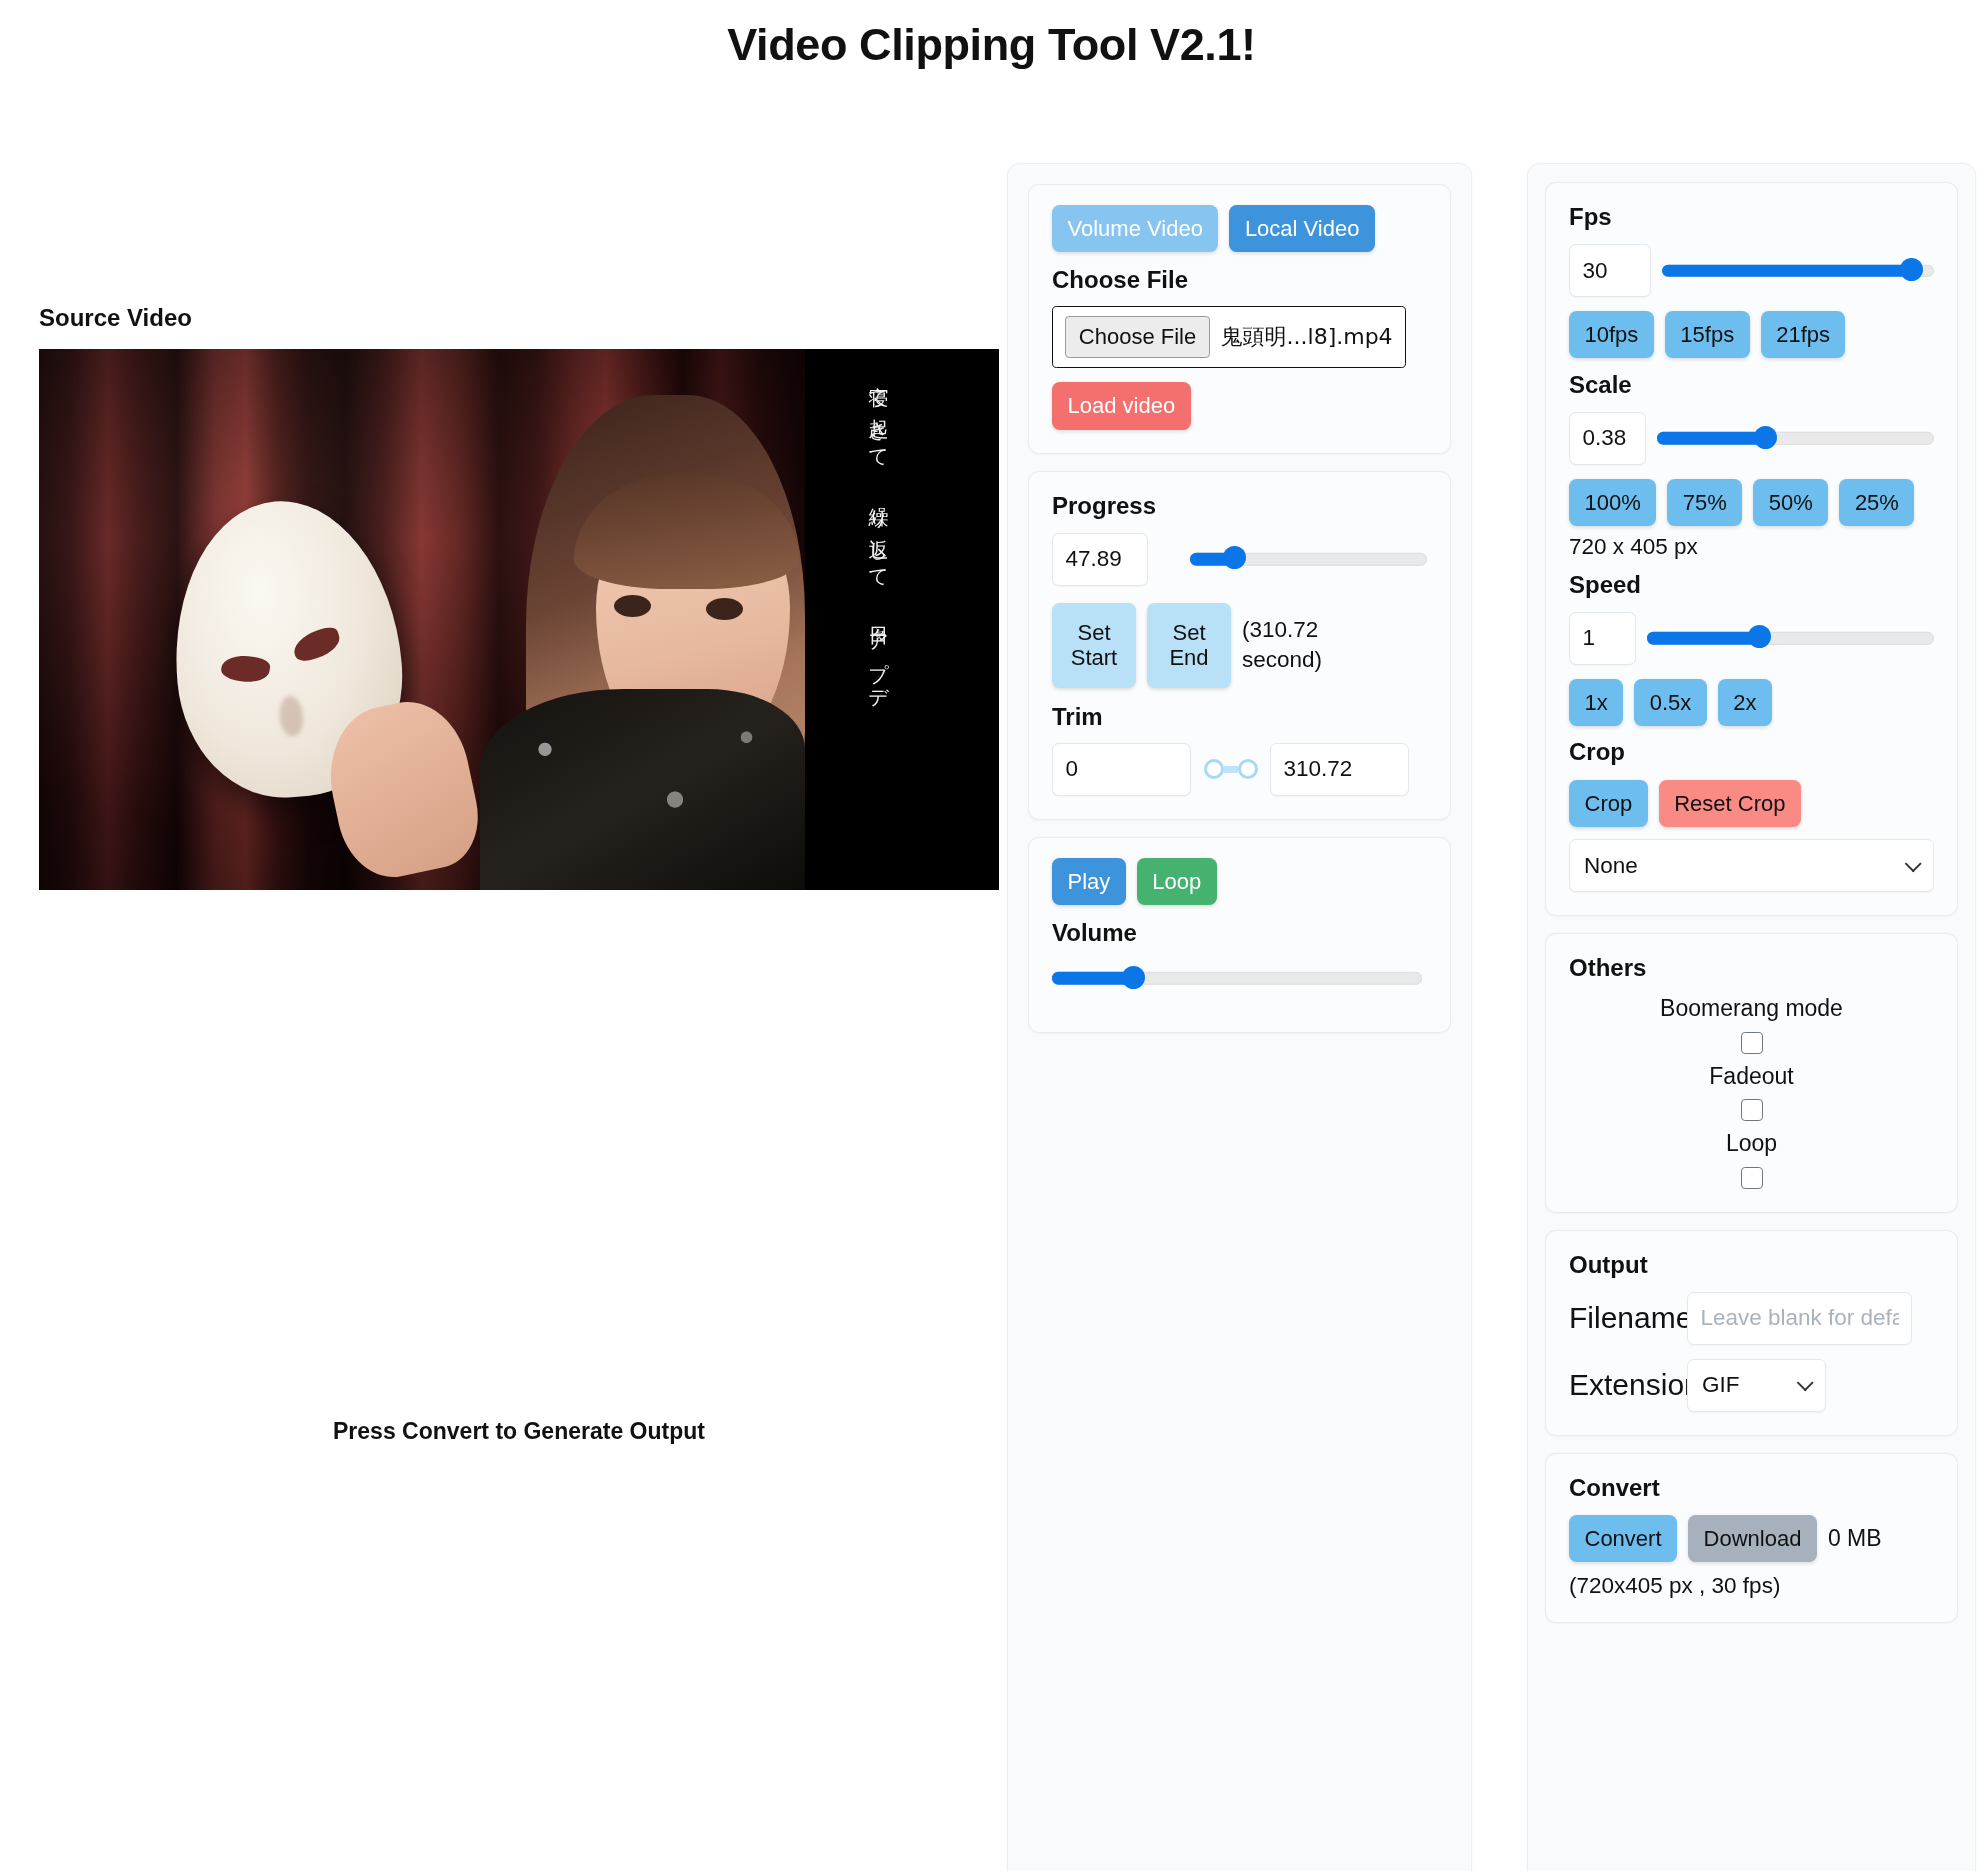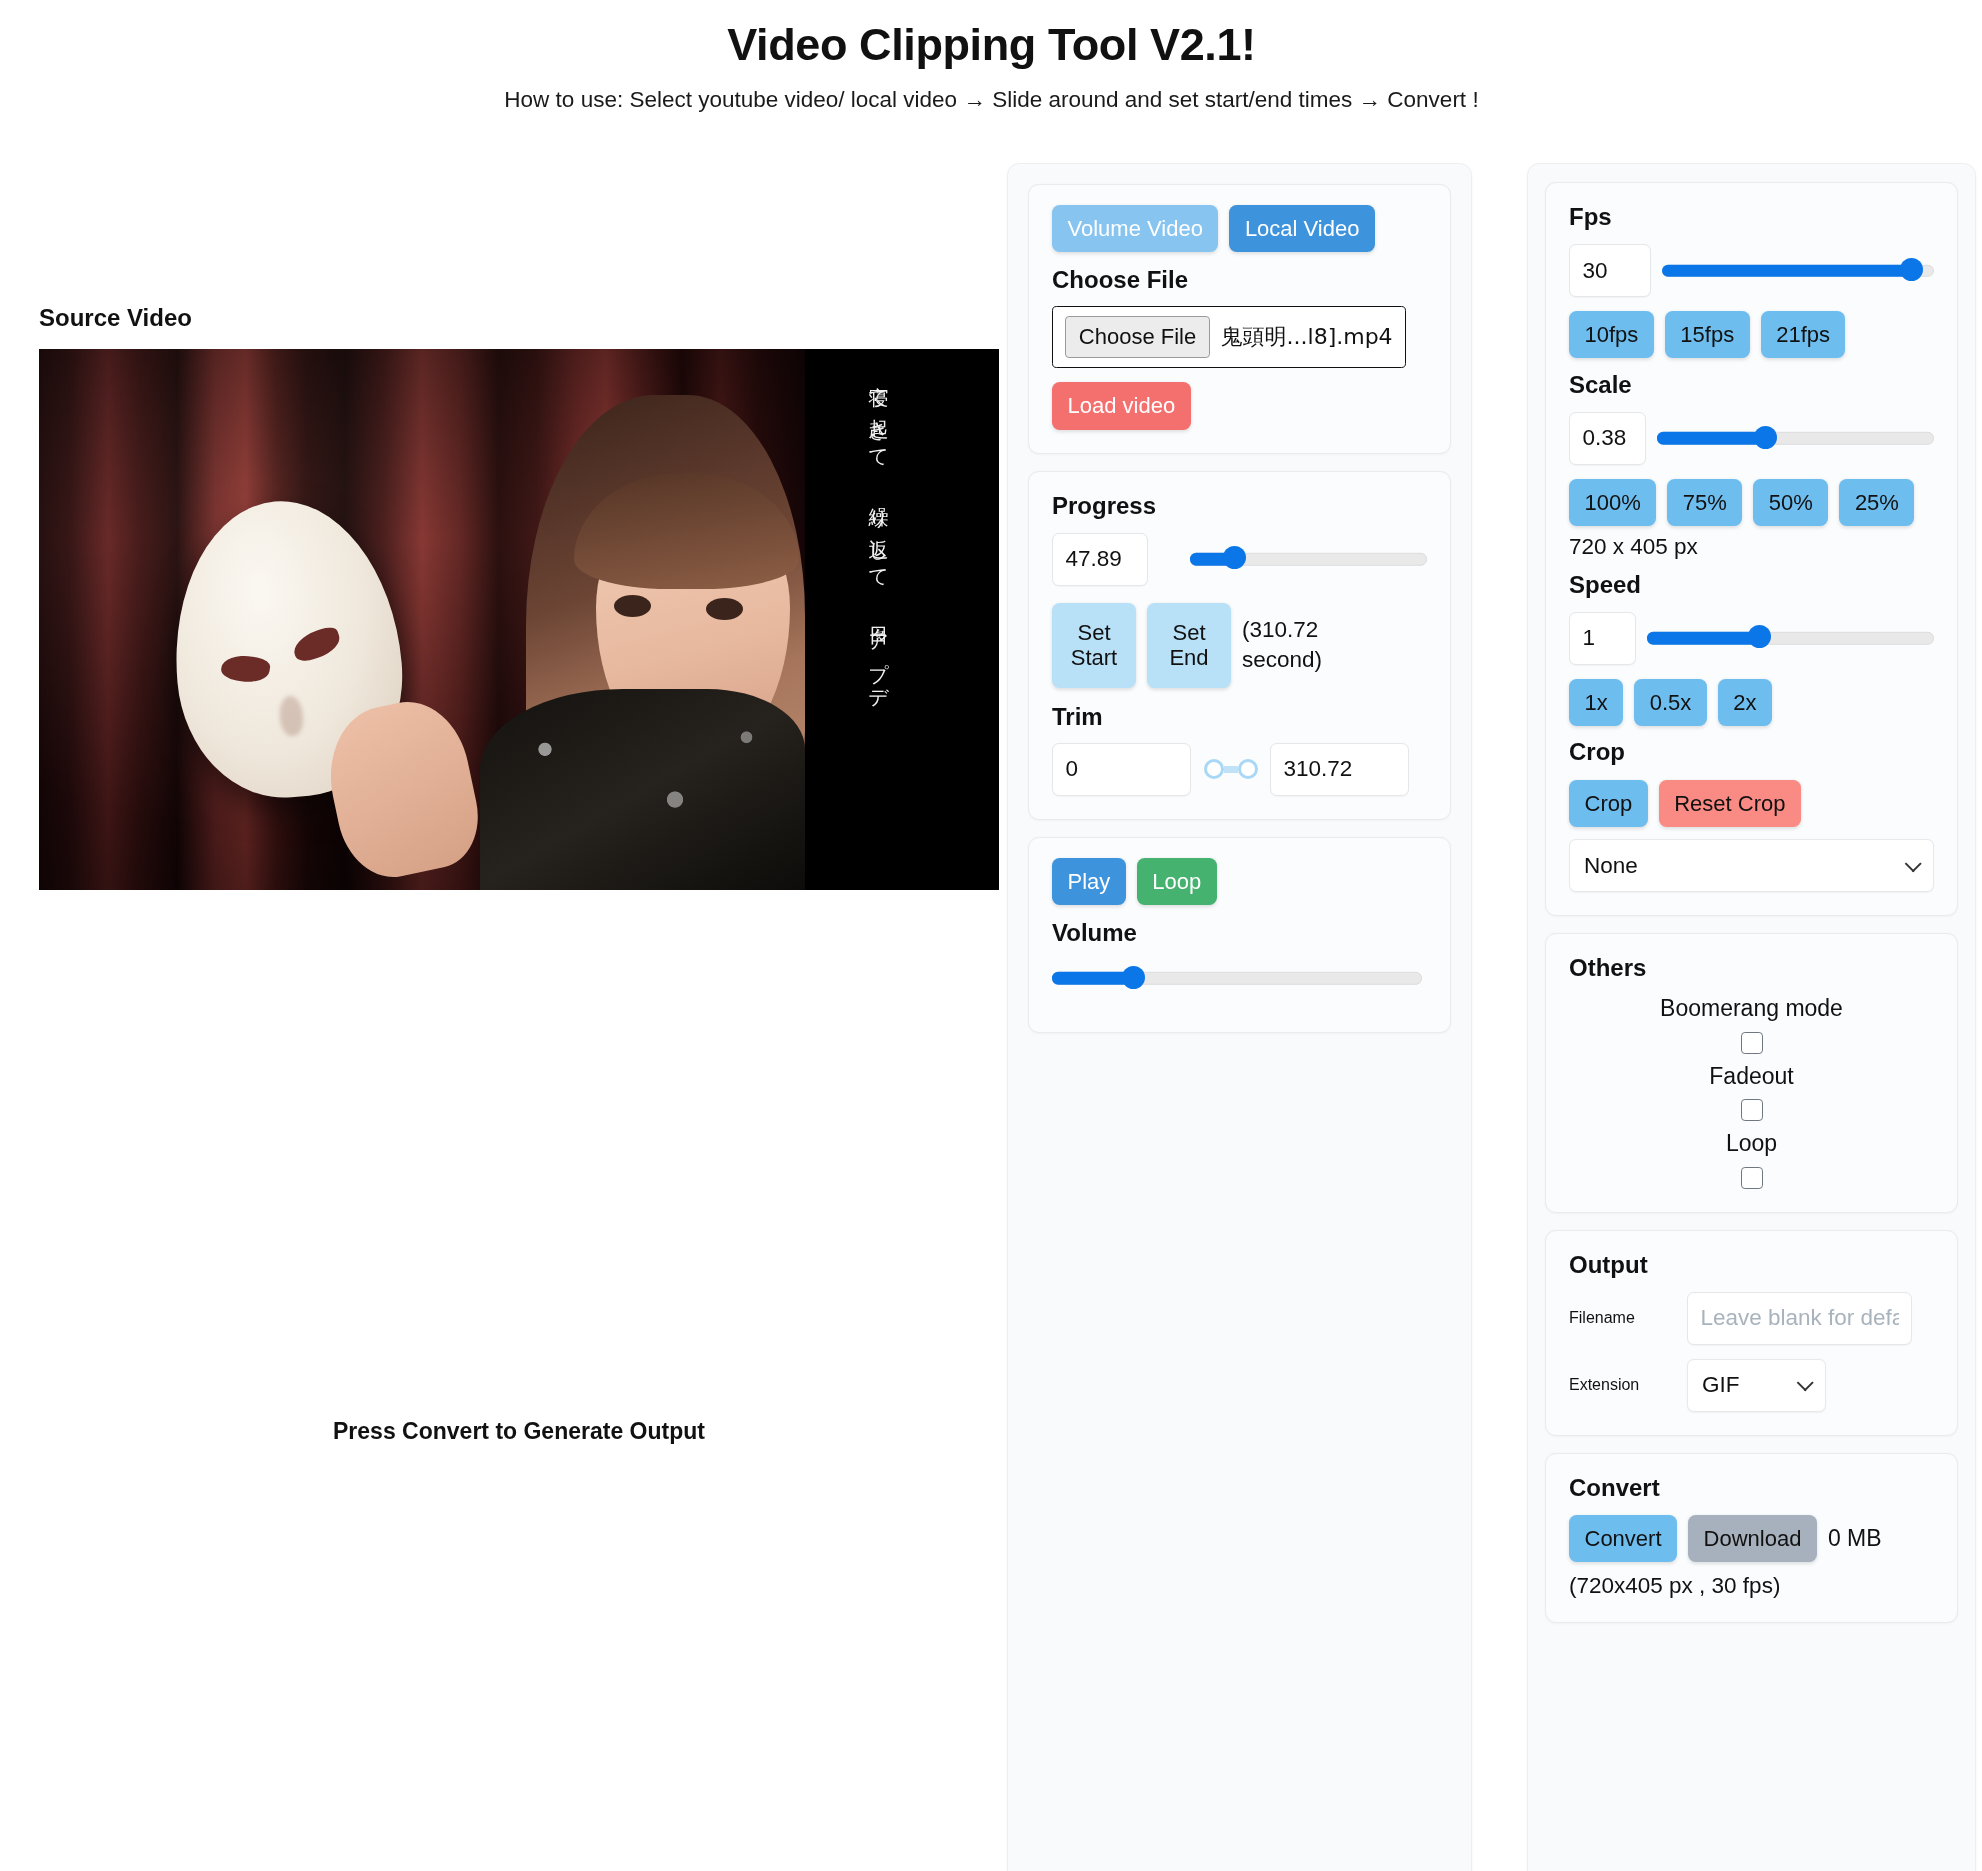--- a/index.html
+++ b/index.html
@@ -332,29 +332,28 @@
     cursor: pointer;
   }
   .sel .chev {
     position: absolute; right: 14px; top: 50%;
     width: 12.4px; height: 12.4px;
     border-right: 2.3px solid #333; border-bottom: 2.3px solid #333;
     transform: translateY(-65%) rotate(45deg);
   }
 
   .small-note { font-size: 22.5px; margin-top: 11px; }
-  .label-inline { font-size: 16px; }
+  .label-inline { font-size: 30px; }
 </style>
 </head>
 <body>
 
 <div class="page">
 
   <h1 class="title">Video Clipping Tool V2.1!</h1>
-  <p class="subtitle">How to use: Select youtube video/ local video → Slide around and set start/end times → Convert !</p>
 
   <div class="left-col">
     <div class="src-label">Source Video</div>
 
     <div class="video-frame">
       <div class="curtain"></div>
       <div class="person-hair"></div>
       <div class="person-face"></div>
       <div class="person-bangs"></div>
       <div class="eye-dark a"></div>

